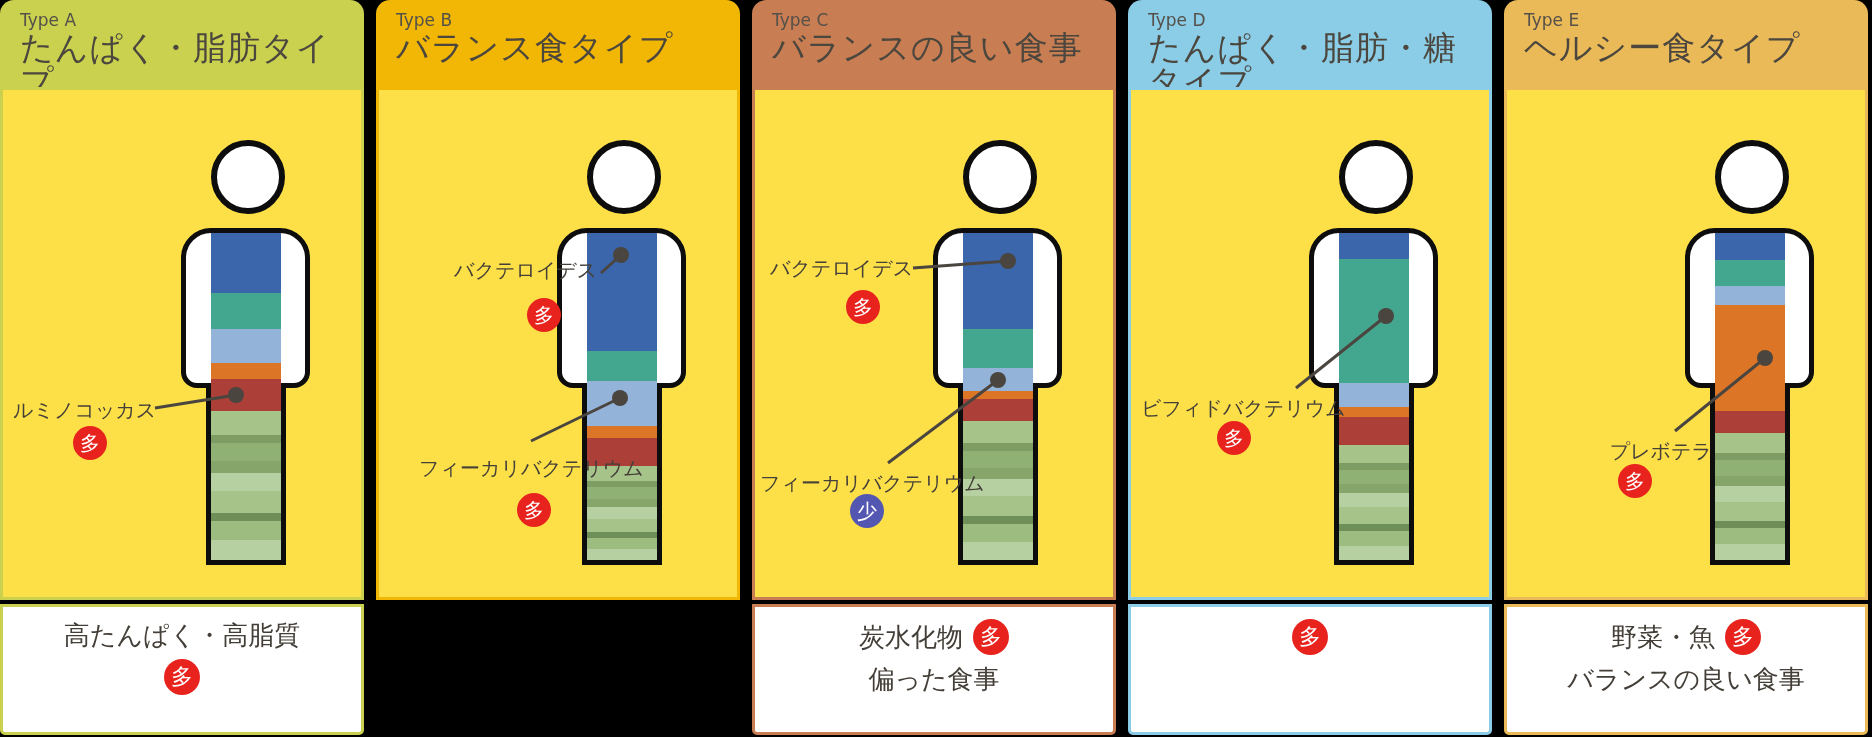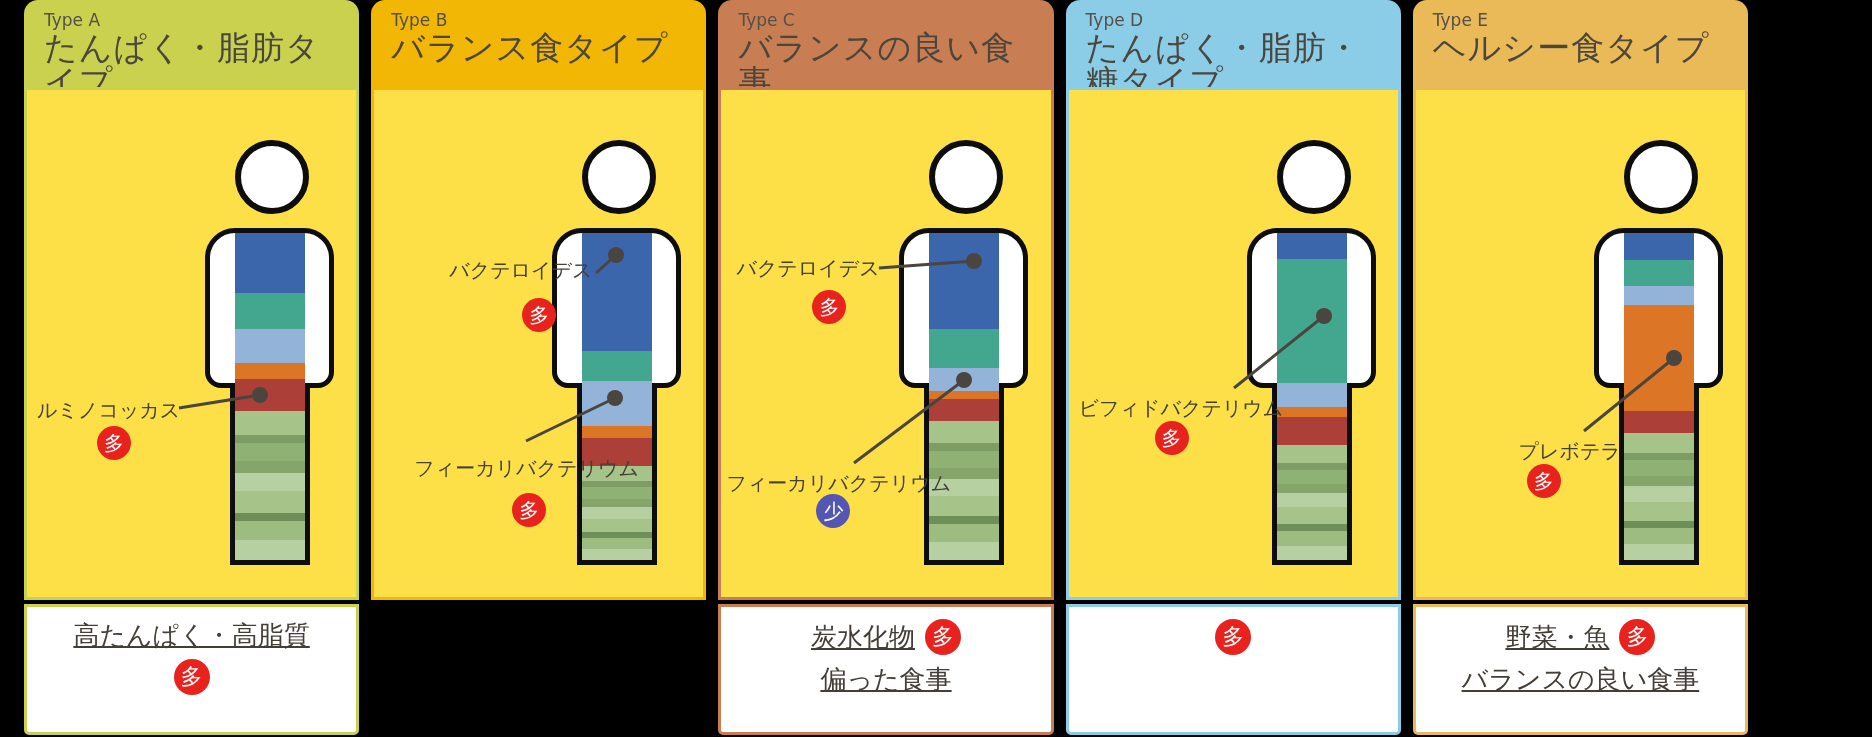--- a/index.html
+++ b/index.html
@@ -1,21 +1,21 @@
 <!DOCTYPE html>
 <html><head>
 <meta charset="utf-8">
 <style>
   html,body{margin:0;padding:0;background:#000;}
   body{
     width:1872px;height:737px;overflow:hidden;
     font-family:"DejaVu Sans","Liberation Sans",sans-serif;
     -webkit-font-smoothing:antialiased;
   }
-  .board{display:flex;gap:12px;width:1724px;height:737px;margin-left:24px;}
+  .board{display:flex;gap:12px;width:1872px;height:737px;}
   .card{width:364px;display:flex;flex-direction:column;}
   .card-header{
     height:87px;box-sizing:border-box;
     background:var(--accent);
     border-radius:14px 14px 0 0;
     padding:9px 20px 0 20px;
   }
   .type-label{font-size:17px;color:#55504a;line-height:22px;}
   .card-title{font-size:33px;color:#4b463e;line-height:34px;font-weight:400;letter-spacing:1px;}
   .card-body{
@@ -25,21 +25,21 @@
   }
   .card-gap{height:4px;}
   .card-footer{
     height:131px;box-sizing:border-box;
     background:#fff;border:3px solid var(--accent);
     border-radius:0 0 5px 5px;
     display:flex;flex-direction:column;align-items:center;
     padding-top:12px;gap:8px;
   }
   .footer-line{display:flex;align-items:center;gap:10px;}
-  .footer-text{font-size:26px;color:#433e37;line-height:32px;text-decoration:underline;}
+  .footer-text{font-size:26px;color:#433e37;line-height:32px;}
   
   .head{
     position:absolute;left:208px;top:50px;width:74px;height:74px;
     border:6px solid #0d0d0d;border-radius:50%;background:#fff;
     box-sizing:border-box;z-index:1;
   }
   .torso{
     position:absolute;left:178px;top:138px;width:129px;height:160px;
     border:5px solid #0d0d0d;border-radius:30px 30px 16px 16px;
     background:#fff;box-sizing:border-box;z-index:1;

